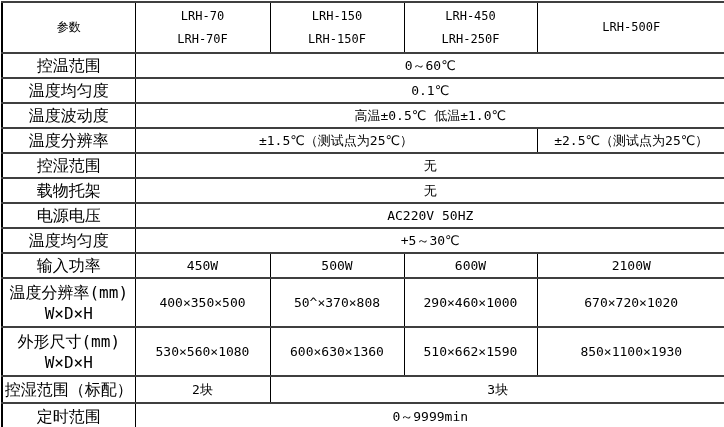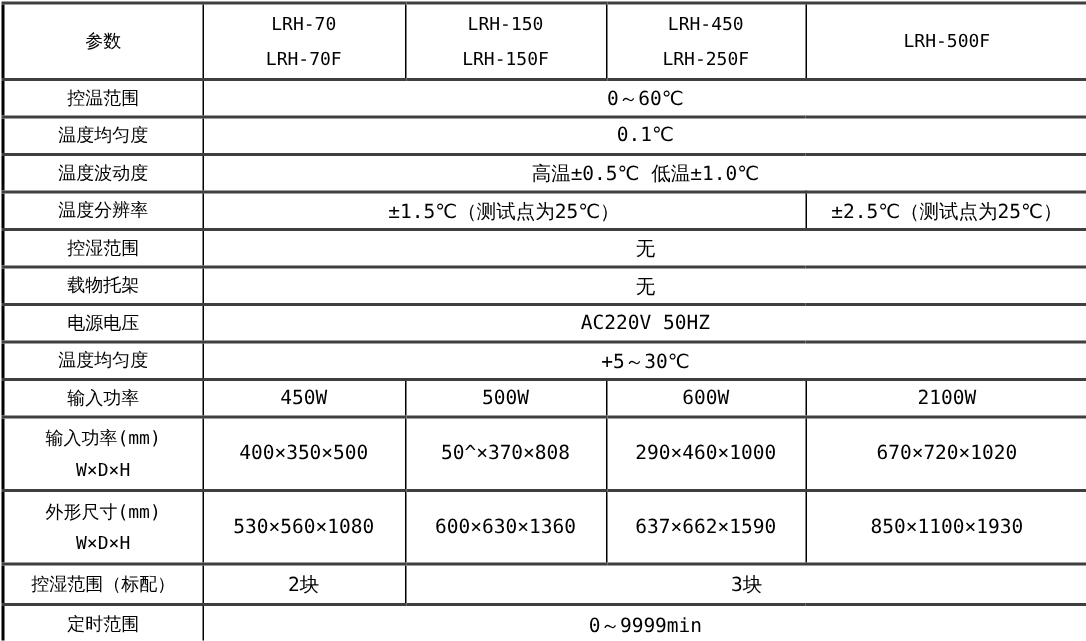--- a/index.html
+++ b/index.html
@@ -32,21 +32,21 @@
   }
   .line {
     line-height: 22px;
     font-size: 13px;
   }
   .hdr .line {
     font-size: 12px;
     line-height: 23px;
   }
   .label-cell .line {
-    font-size: 12px;
+    font-size: 16px;
     line-height: 21px;
   }
   .val {
     font-size: 13px;
   }
 </style>
 </head>
 <body>
 
 <table class="spec">
@@ -131,36 +131,36 @@
         <td class="label-cell">
           <div class="line ">输入功率</div>
         </td>
         <td class="val">450W</td>
         <td class="val">500W</td>
         <td class="val">600W</td>
         <td class="val">2100W</td>
       </tr>
       <tr style="height: 49px;">
         <td class="label-cell">
-          <div class="line ">输入功率(mm)</div>
+          <div class="line ">温度分辨率(mm)</div>
           <div class="line ">W×D×H</div>
         </td>
         <td class="val">400×350×500</td>
         <td class="val">50^×370×808</td>
         <td class="val">290×460×1000</td>
         <td class="val">670×720×1020</td>
       </tr>
       <tr style="height: 49px;">
         <td class="label-cell">
           <div class="line ">外形尺寸(mm)</div>
           <div class="line ">W×D×H</div>
         </td>
         <td class="val">530×560×1080</td>
         <td class="val">600×630×1360</td>
-        <td class="val">637×662×1590</td>
+        <td class="val">510×662×1590</td>
         <td class="val">850×1100×1930</td>
       </tr>
       <tr style="height: 27px;">
         <td class="label-cell">
           <div class="line ">控湿范围（标配）</div>
         </td>
         <td class="val">2块</td>
         <td class="val" colspan="3">3块</td>
       </tr>
       <tr style="height: 27px;">

